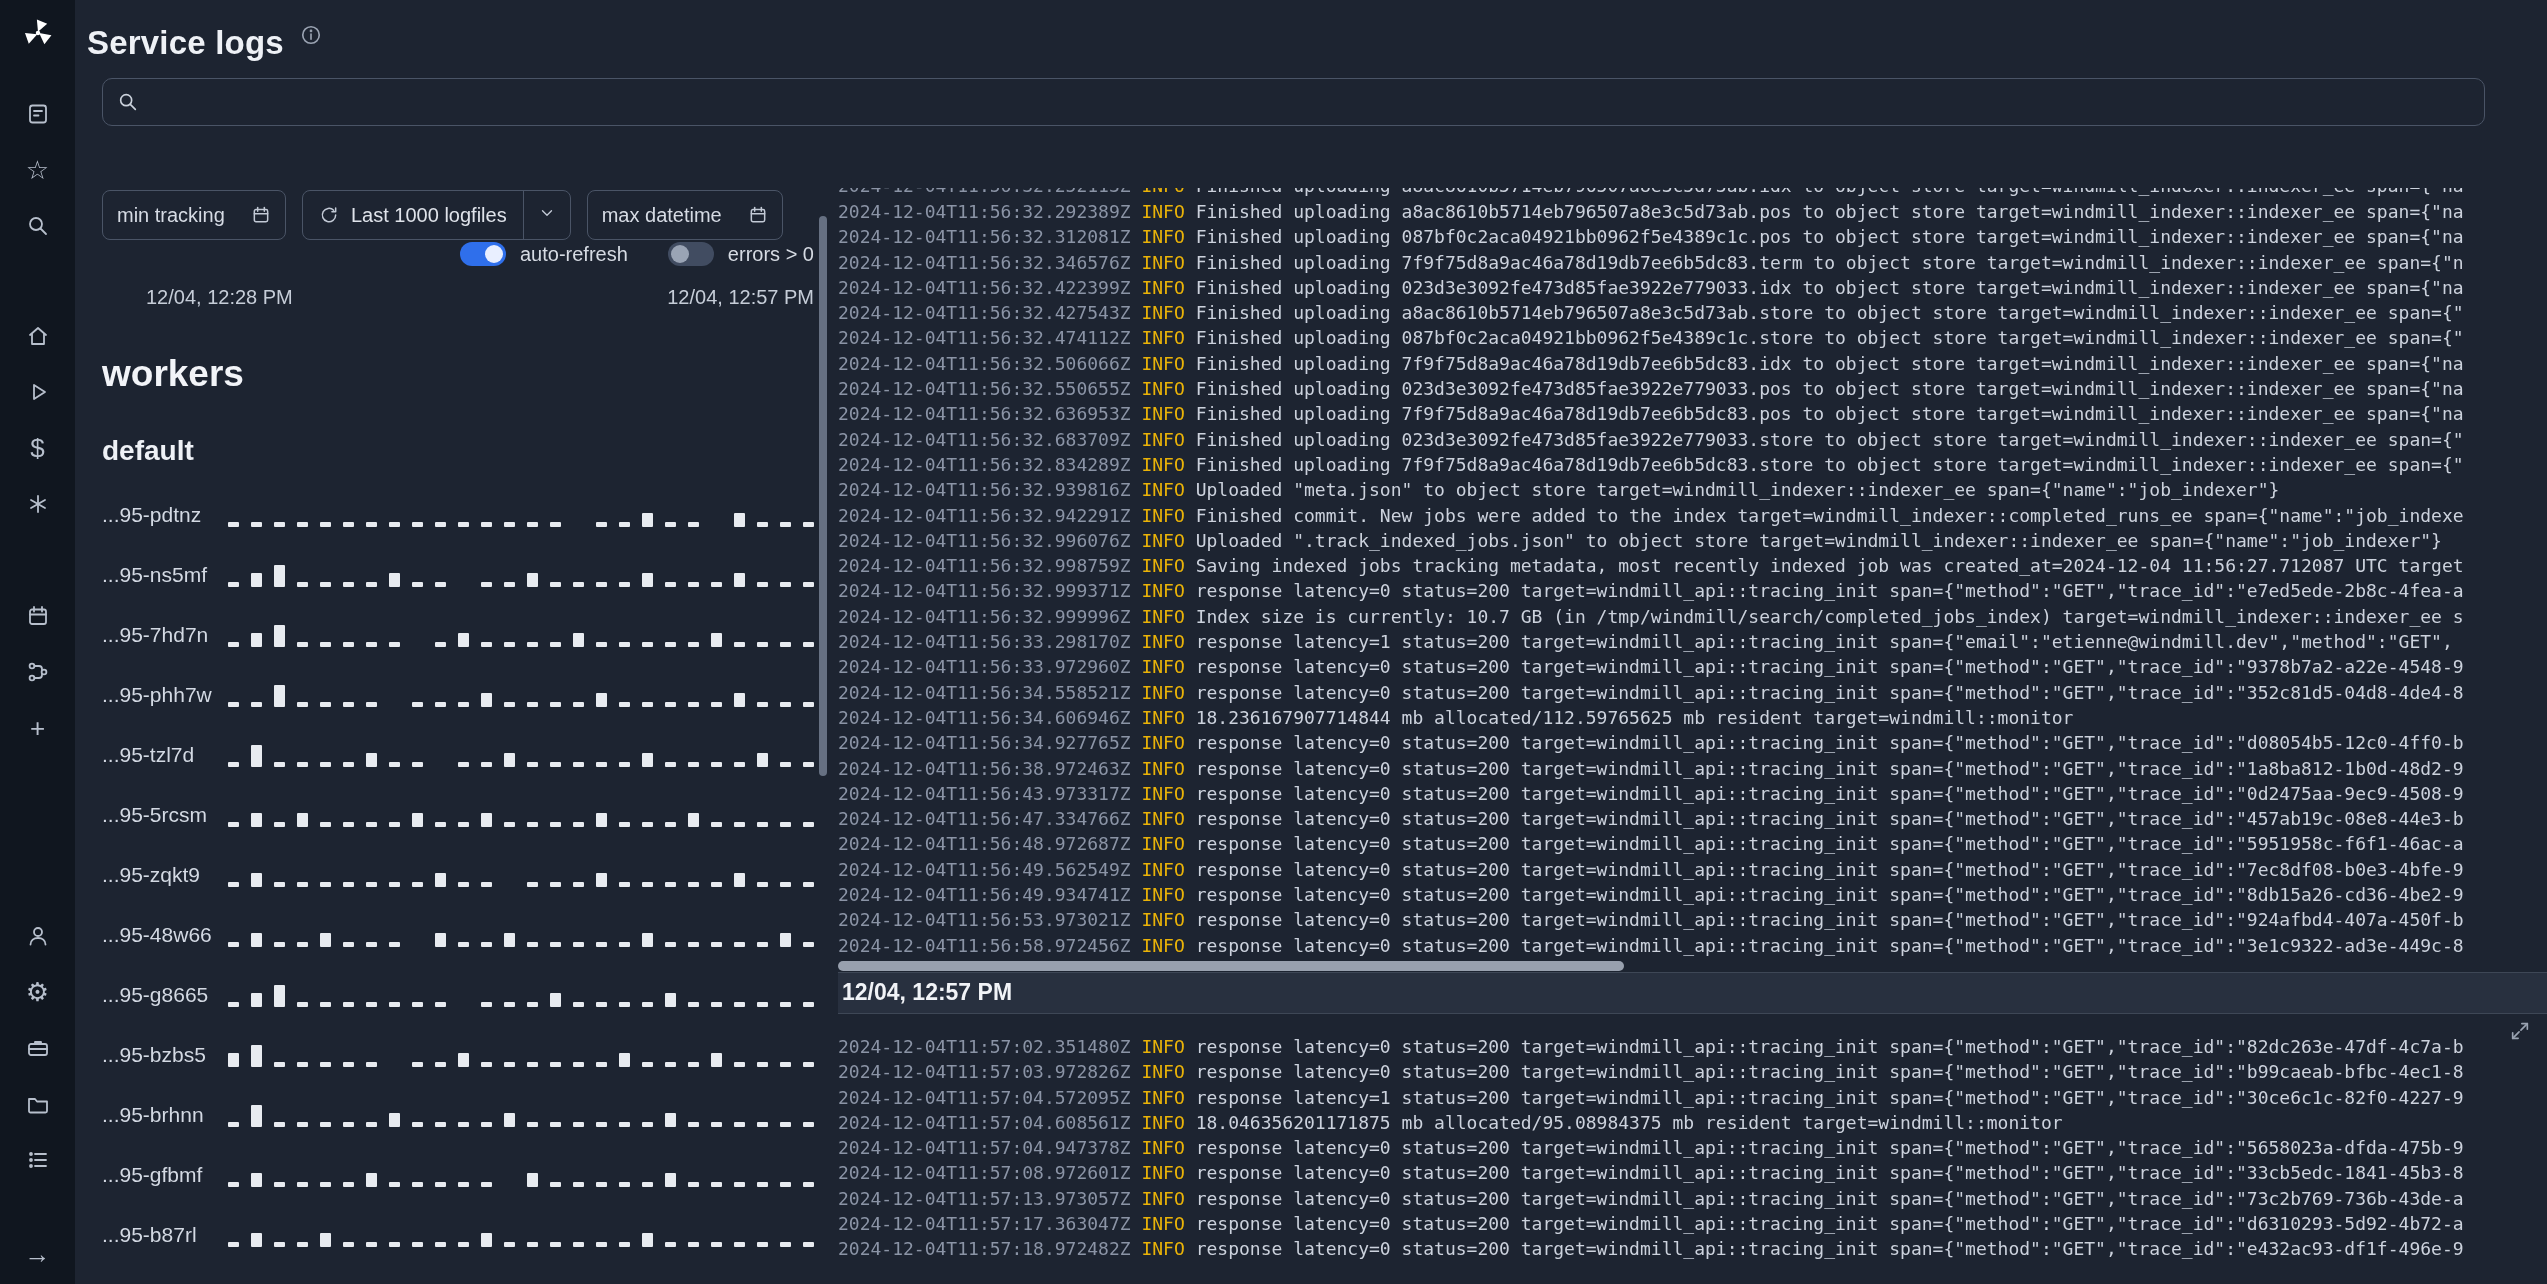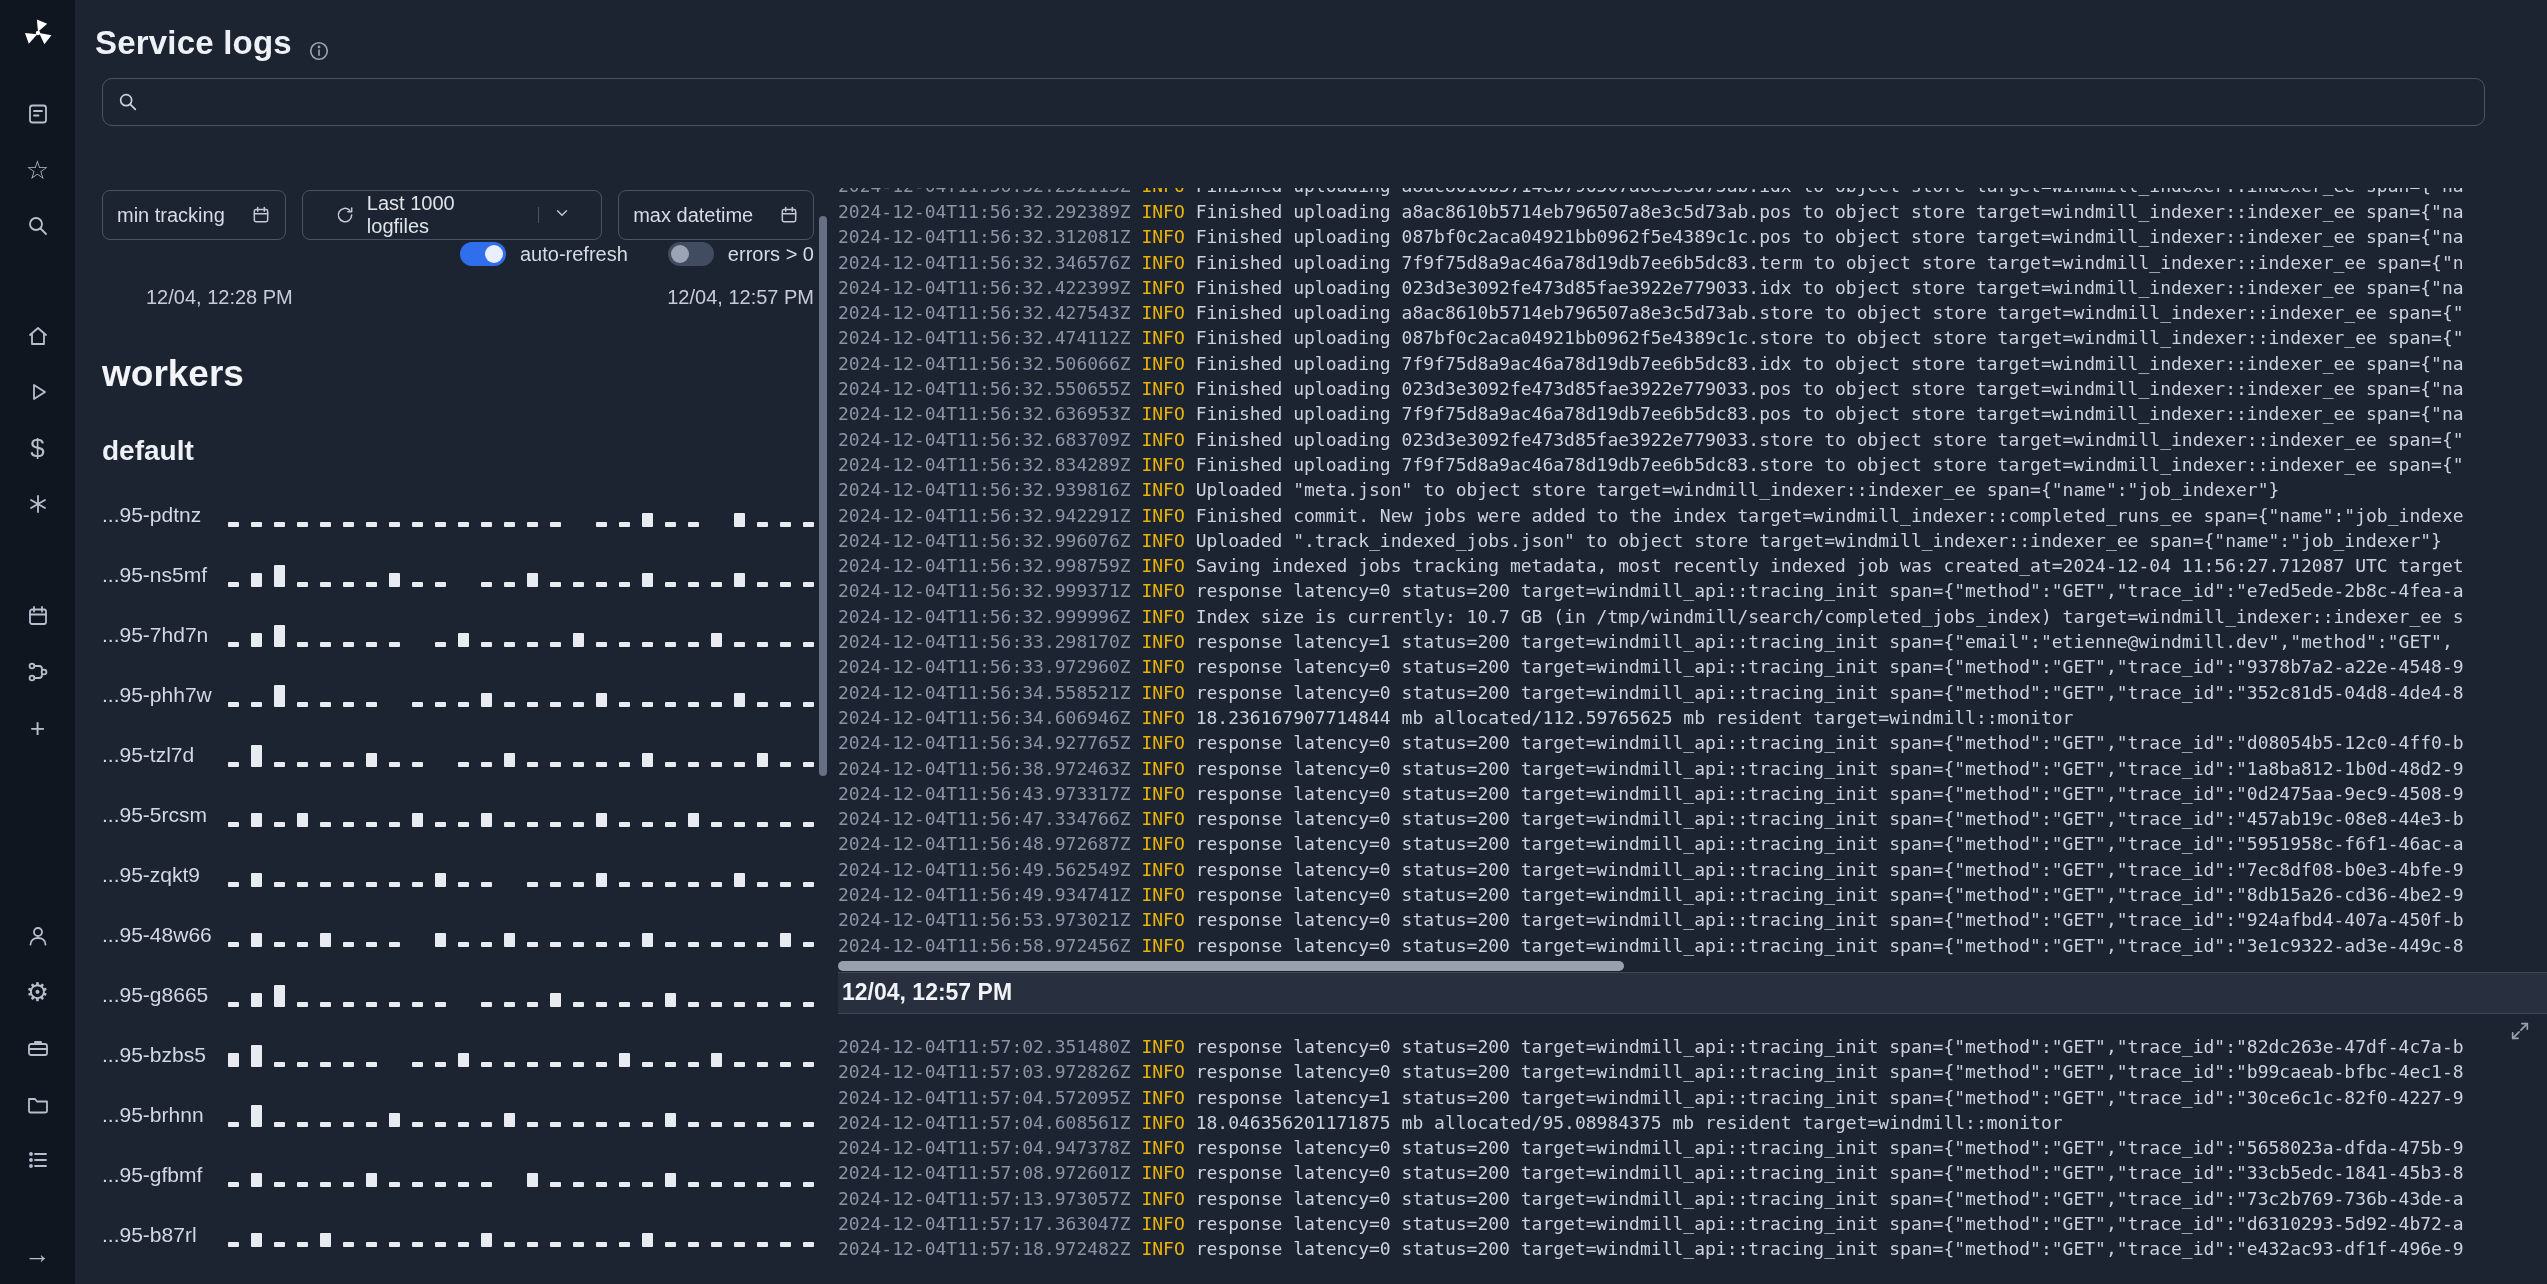--- a/index.html
+++ b/index.html
@@ -15,42 +15,42 @@
         display:flex;flex-direction:column;align-items:center;z-index:5}
   .logo-btn{margin-top:10px;width:46px;height:46px;display:flex;align-items:center;justify-content:center;color:#ffffff;cursor:pointer}
   .rail-group{display:flex;flex-direction:column;align-items:center;gap:20px}
   .g1{margin-top:40px}.g2{margin-top:74px}.g3{margin-top:76px}.g4{margin-top:172px}
   .rail-bottom{margin-top:auto;margin-bottom:12px}
   .icon-btn{width:42px;height:36px;display:flex;align-items:center;justify-content:center;
             color:#b7bfcc;font-size:26px;line-height:1;cursor:pointer;border-radius:8px}
 
   
   .main{position:absolute;left:75px;top:0;right:0;bottom:0}
-  .page-header{display:flex;align-items:flex-end;gap:16px;padding:24px 0 8px 20px}
+  .page-header{display:flex;align-items:flex-start;gap:16px;padding:24px 0 8px 12px}
   .page-title{font-size:33px;font-weight:700;color:#eef1f6;letter-spacing:.2px}
   .info-icon{color:#9aa3b2;display:flex}
 
   .searchbar{margin:8px 62px 0 27px;height:46px;border:1px solid #4a5466;border-radius:10px;
              display:flex;align-items:center;padding:0 14px;gap:12px;background:transparent}
   .searchbar .mag{color:#cbd2dc;display:flex}
   .search-input{flex:1;background:transparent;border:none;outline:none;color:#e5e7eb;font-size:20px;height:100%}
 
   .content{position:absolute;top:188px;left:27px;right:0;bottom:0;display:flex}
 
   
   .left-panel{width:712px;flex:none;padding-top:2px}
   .filters{display:flex;gap:16px}
   .ctrl{height:50px;box-sizing:border-box;border:1px solid #4a5466;border-radius:8px;
         display:flex;align-items:center;color:#dfe3ea;font-size:20px;background:transparent;cursor:pointer}
   .dt{padding:0 14px;justify-content:space-between}
   .dt .cal{color:#c3cad6;display:flex;flex:none;margin-left:12px}
   .dt-min{width:184px}
   .dt-max{width:196px}
   .dt-label{white-space:nowrap;overflow:hidden;color:#d6dbe4}
-  .split{padding:16px}
+  .split{padding:0}
   .split .main-part{display:flex;align-items:center;gap:12px;padding:0 16px;height:100%}
   .split .refresh{color:#c3cad6;display:flex}
   .split .chev{width:46px;height:100%;border-left:1px solid #4a5466;display:flex;align-items:center;justify-content:center;color:#c3cad6}
 
   .toggles{margin-top:2px;display:flex;justify-content:flex-end;align-items:center;gap:14px;
            font-size:20px;color:#d6dbe3}
   .gap-lg{width:12px}
   .switch{width:46px;height:24px;border-radius:12px;position:relative;flex:none;cursor:pointer}
   .switch.on{background:#2f6feb}
   .switch.on .knob{position:absolute;right:3px;top:3px;width:18px;height:18px;border-radius:50%;background:#e9efff}

